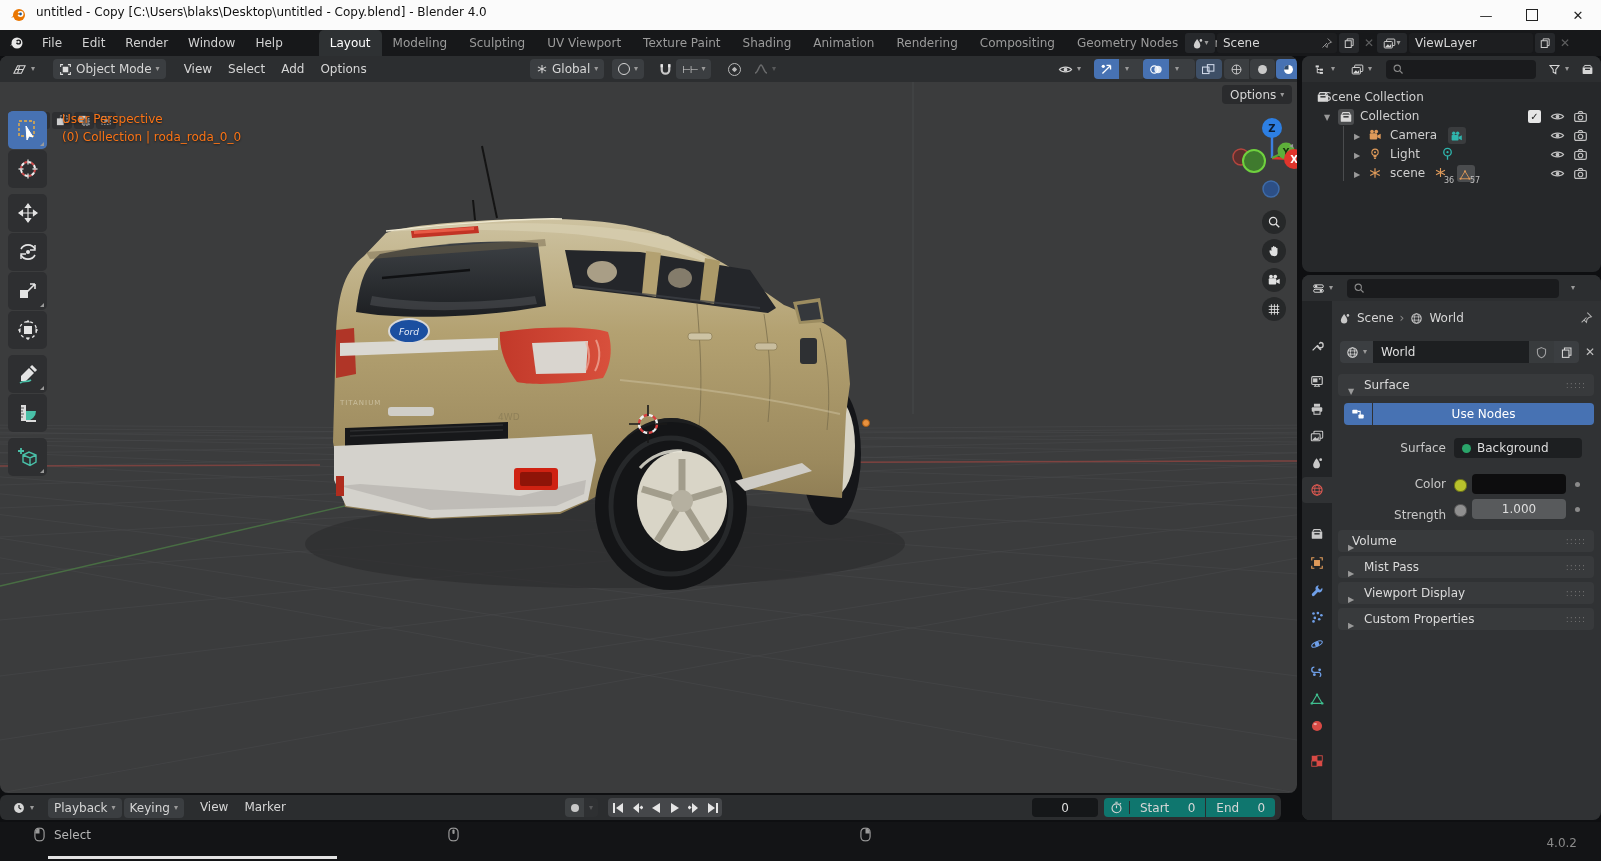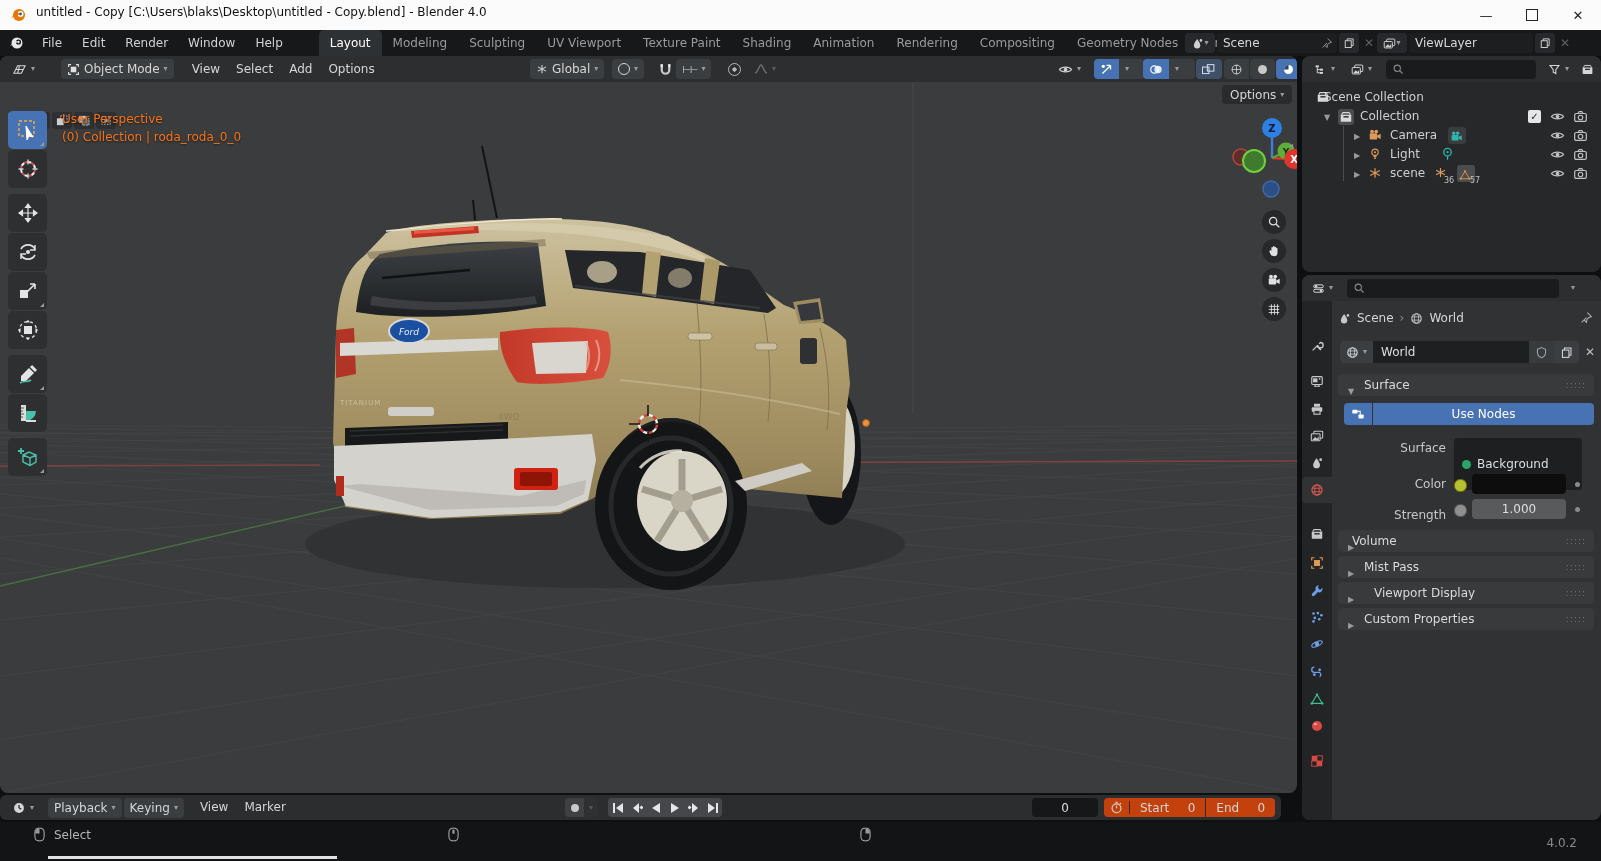--- a/index.html
+++ b/index.html
@@ -306,21 +306,21 @@
 
 <div id="viewport" class="region">
 
   <div class="hdr">
     <span class="hbtn" style="margin-left:6px">
           <svg class="ic" style="color:#d6d6d6">
             <use href="#s-grid3d"></use>
           </svg>
           <span class="chev">▾</span>
         </span>
-    <span class="hbtn box" style="margin-left:20px">
+    <span class="hbtn box" style="margin-left:12px">
           <svg class="ic" style="width:13px;height:13px;color:#e0e0e0">
             <use href="#s-objbox"></use>
           </svg>
           <span>Object Mode</span>
           <span class="chev">▾</span>
         </span>
     <span class="menu2" style="margin-left:10px">View</span>
     <span class="menu2">Select</span>
     <span class="menu2">Add</span>
     <span class="menu2">Options</span>
@@ -947,21 +947,21 @@
   <div class="abs" style="left:42px;top:128px;width:250px;height:22px;display:flex">
     <span style="width:28px;background:#4772b3;border-radius:4px 0 0 4px;display:flex;align-items:center;justify-content:center">
           <svg class="ic" style="color:#fff;width:14px;height:14px">
             <use href="#s-nodes"></use>
           </svg>
         </span>
     <span style="flex:1;background:#4772b3;border-radius:0 4px 4px 0;margin-left:1px;display:flex;align-items:center;justify-content:center;color:#fff">Use Nodes</span>
   </div>
   <div>
     <span class="plabel" style="left:34px;top:163px">Surface</span>
-    <span class="pfield" style="left:152px;top:163px;width:112px;padding:16px 8px;gap:6px">
+    <span class="pfield" style="left:152px;top:163px;width:112px;padding:0 8px;gap:6px">
       <span style="width:9px;height:9px;border-radius:5px;background:#2aa56a"></span>
       <span>Background</span>
     </span>
   </div>
   <div>
     <span class="plabel" style="left:34px;top:199px">Color</span>
     <span class="abs" style="left:152px;top:204px;width:11px;height:11px;border-radius:6px;background:#b8c22c;border:1px solid #6a7018"></span>
     <span class="pfield" style="left:170px;top:199px;width:94px;background:#0d0d0e"></span>
     <span class="deco" style="left:273px;top:207px"></span>
   </div>
@@ -969,21 +969,21 @@
     <span class="plabel" style="left:34px;top:230px">Strength</span>
     <span class="abs" style="left:152px;top:229px;width:11px;height:11px;border-radius:6px;background:#8f8f8f;border:1px solid #555"></span>
     <span class="pfield" style="left:170px;top:224px;width:94px;background:#585a5c;justify-content:center">
           <span>1.000</span>
         </span>
     <span class="deco" style="left:273px;top:232px"></span>
   </div>
 
   <div class="panelhdr" style="top:255px"><span class="tri" style="left:10px;top:7px;position:absolute">▶</span><span style="margin-left:14px">Volume</span><span class="grip">:::::</span></div>
   <div class="panelhdr" style="top:281px"><span class="tri" style="left:10px;top:7px;position:absolute">▶</span><span style="margin-left:26px">Mist Pass</span><span class="grip">:::::</span></div>
-  <div class="panelhdr" style="top:307px"><span class="tri" style="left:10px;top:7px;position:absolute">▶</span><span style="margin-left:36px">Viewport Display</span><span class="grip">:::::</span></div>
+  <div class="panelhdr" style="top:307px"><span class="tri" style="left:10px;top:7px;position:absolute">▶</span><span style="margin-left:26px">Viewport Display</span><span class="grip">:::::</span></div>
   <div class="panelhdr" style="top:333px"><span class="tri" style="left:10px;top:7px;position:absolute">▶</span><span style="margin-left:26px">Custom Properties</span><span class="grip">:::::</span></div>
 </div>
 
 <div id="timeline" class="region">
   <div style="display:flex;align-items:center;height:25px">
     <span class="hbtn" style="margin-left:6px">
           <svg class="ic" style="color:#d6d6d6;width:14px;height:14px">
             <use href="#s-clock"></use>
           </svg>
           <span class="chev">▾</span>
@@ -1040,21 +1040,21 @@
             <path d="M1,0 L8,5 L1,10 Z" fill="#e6e6e6"></path>
             <rect x="9" y="0" width="2" height="10" fill="#e6e6e6"></rect>
           </svg>
         </span>
   </div>
   <div class="abs" style="left:1032px;top:3px;display:flex;align-items:center">
     <span class="pfield" style="position:static;width:66px;height:19px;justify-content:center;background:#151719">
           <span>0</span>
         </span>
     <span style="width:6px"></span>
-    <span style="display:flex;background:#c2410c;border-radius:4px;height:19px;align-items:center">
+    <span style="display:flex;background:#0f766e;border-radius:4px;height:19px;align-items:center">
       <span style="padding:0 6px;border-right:1px solid #2b2d2f;display:flex">
             <svg width="13" height="13" viewBox="0 0 16 16" style="color:#d6d6d6">
               <circle cx="8" cy="9" r="5.5" fill="none" stroke="currentColor" stroke-width="1.4"></circle>
               <path d="M8,9 V5.5 M6.5,1.5 h3 M12,4 l1.5,-1.5" stroke="currentColor" stroke-width="1.4" fill="none"></path>
             </svg>
           </span>
       <span style="padding:0 10px"><span>Start</span><span style="display:inline-block;width:26px;text-align:right">0</span></span>
       <span style="width:1px;height:19px;background:#2b2d2f"></span>
       <span style="padding:0 10px"><span>End</span><span style="display:inline-block;width:26px;text-align:right">0</span></span>
     </span>

